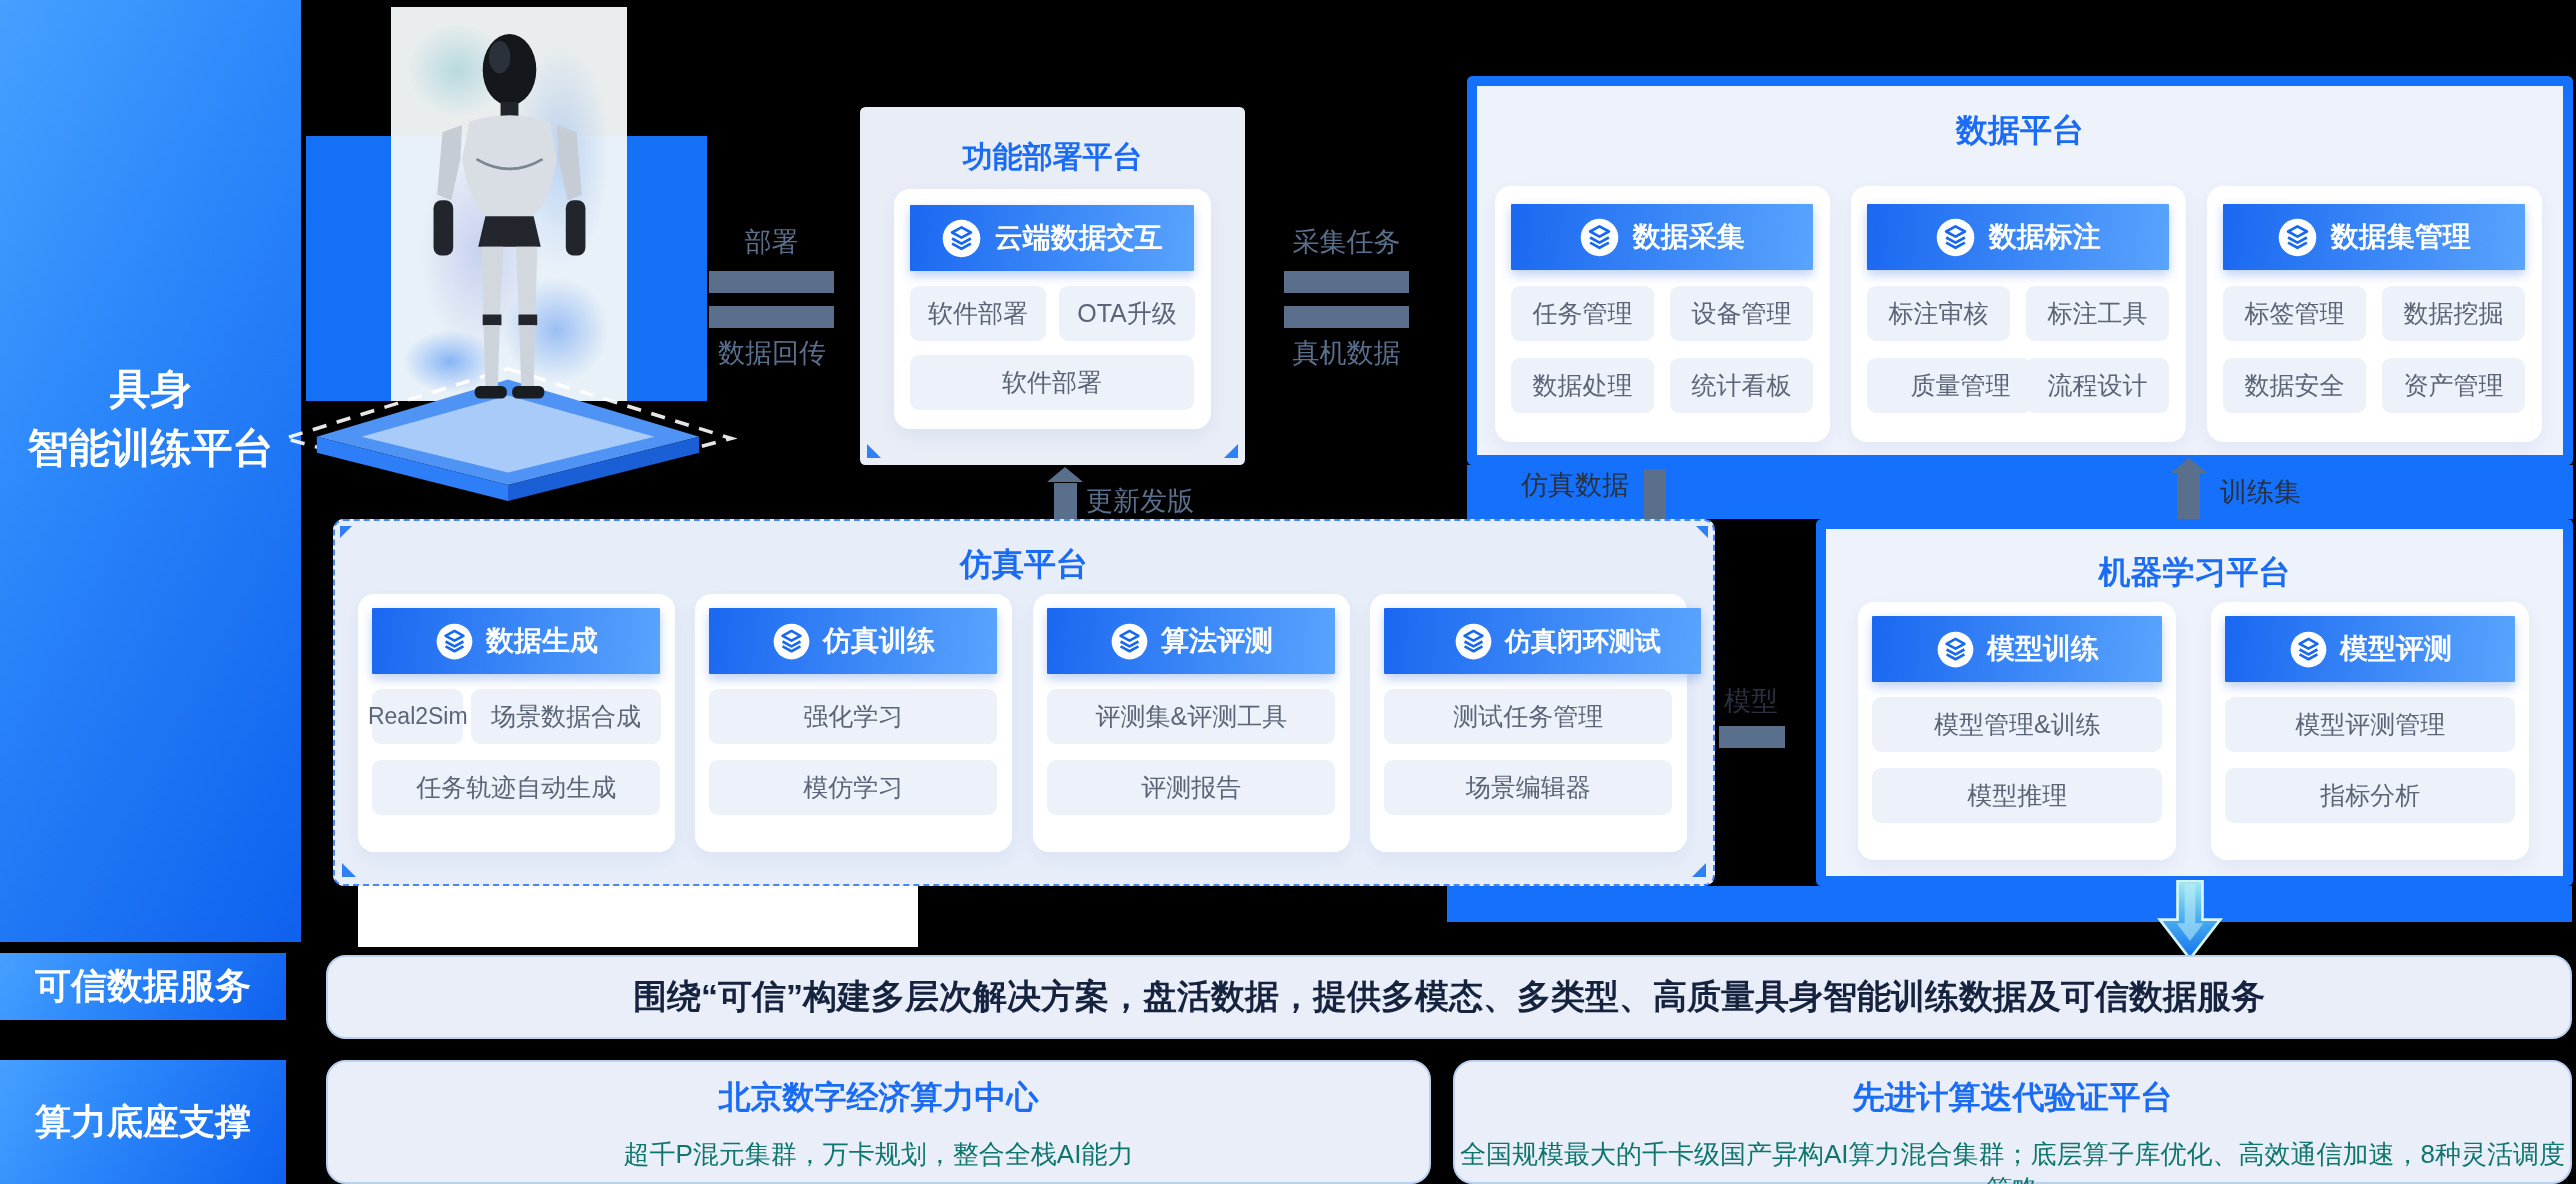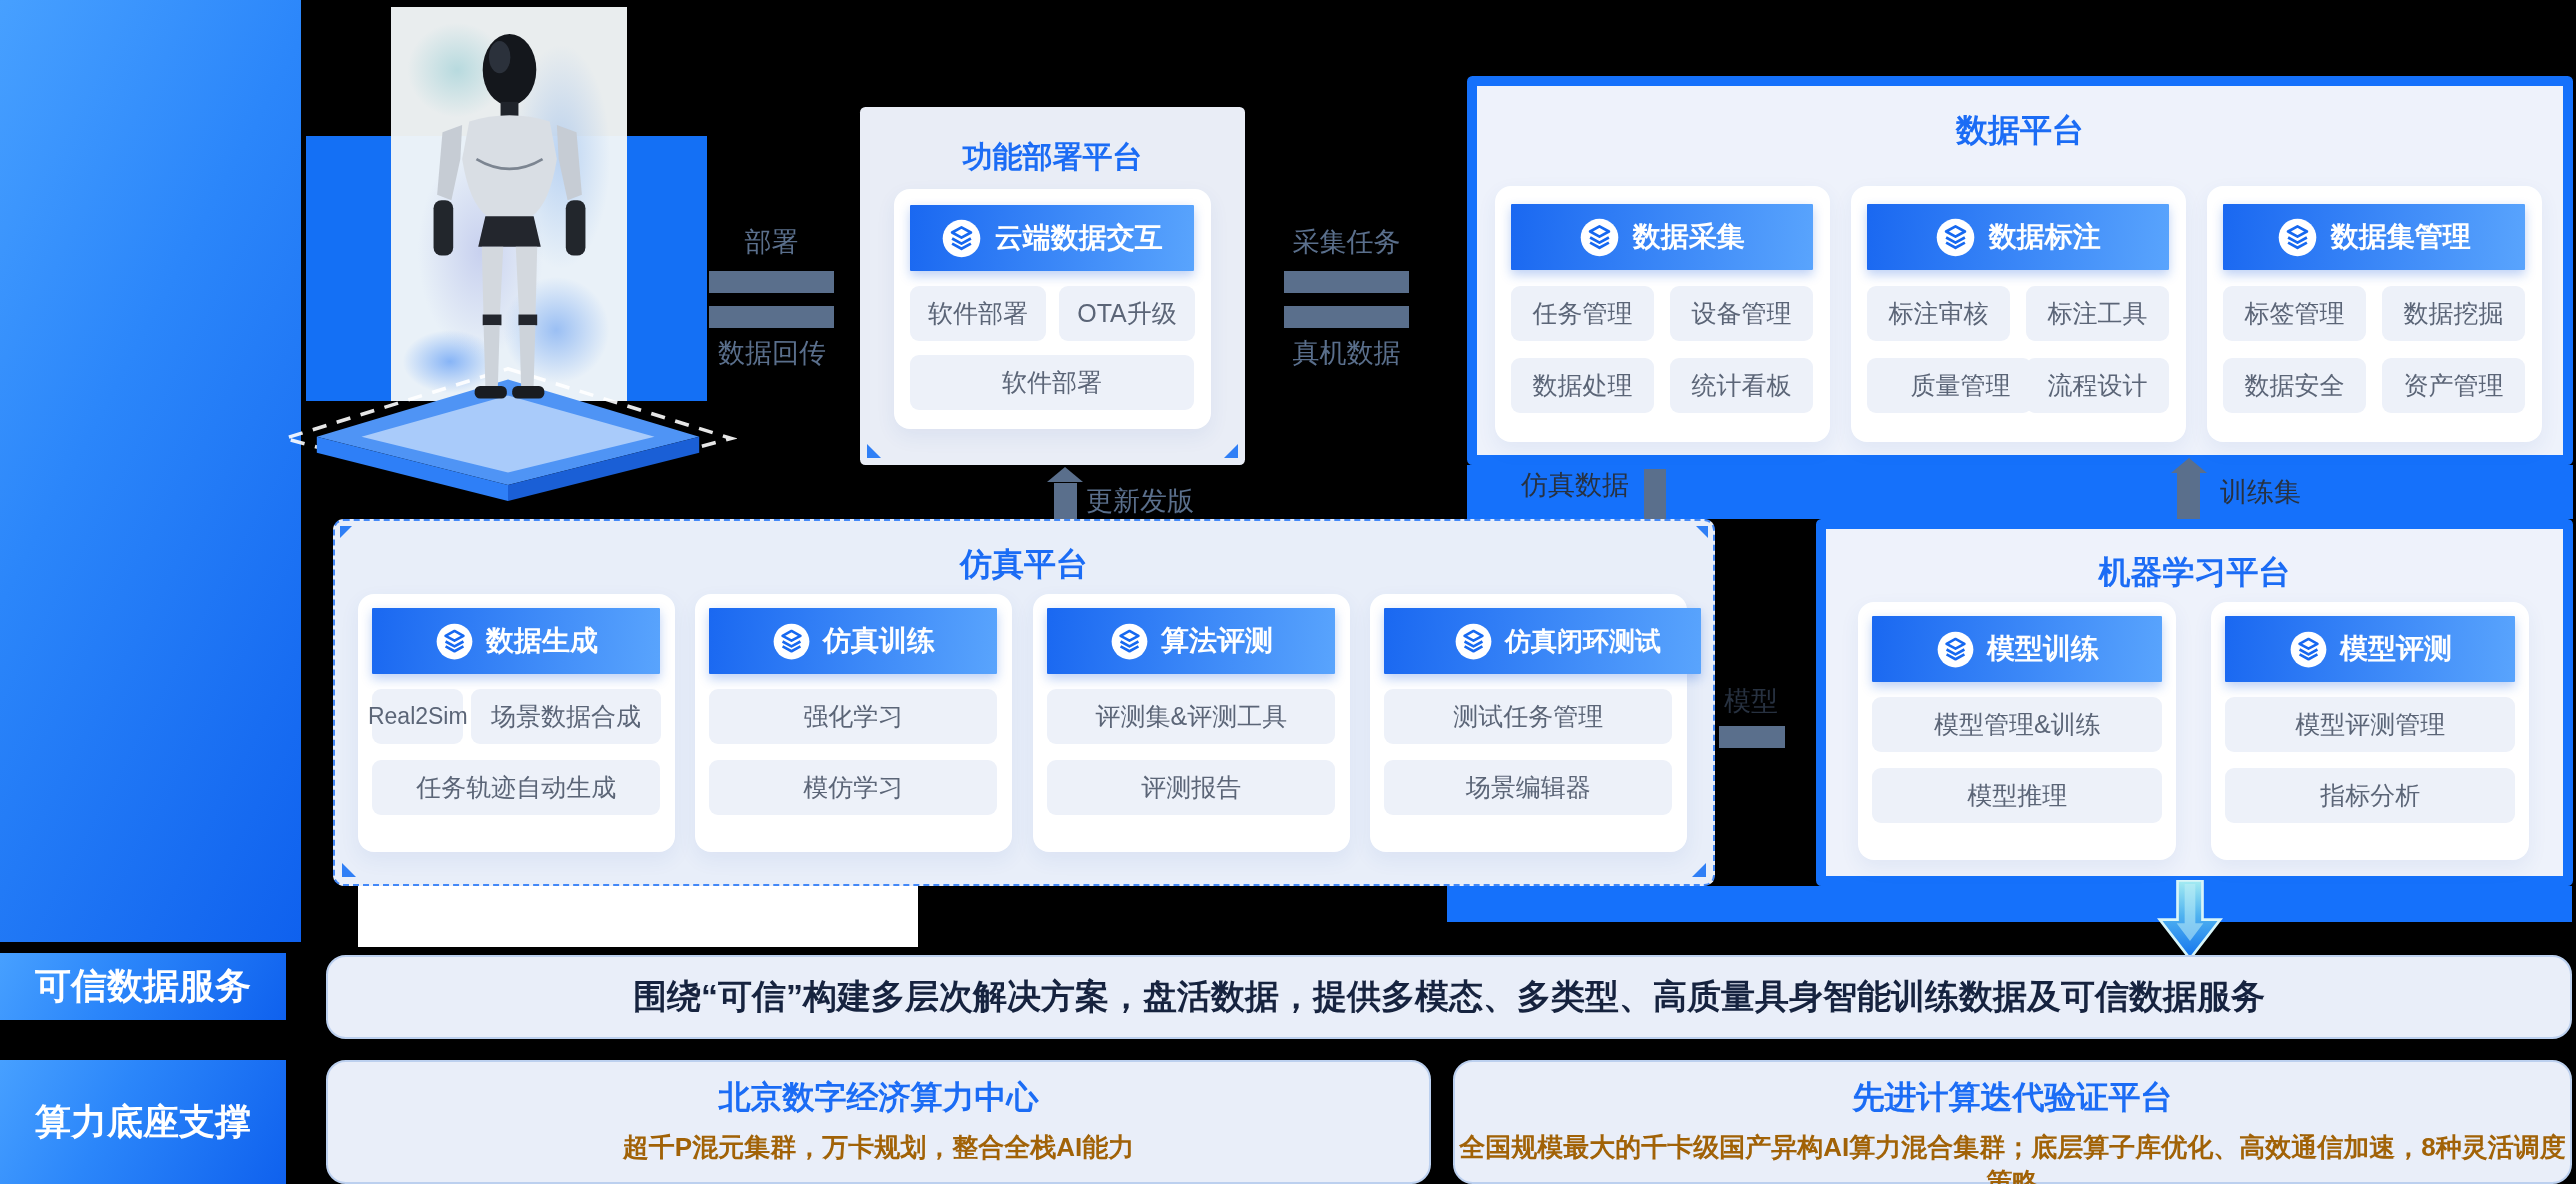--- a/index.html
+++ b/index.html
@@ -66,28 +66,32 @@
   .patch-white{left:358px;top:886px;width:560px;height:61px;background:#fff;}
   .patch-blue{left:1447px;top:886px;width:1125px;height:36px;background:#1571fb;}
   .row-header{width:286px;color:#fff;font-size:36px;font-weight:700;
               display:flex;align-items:center;justify-content:center;}
   .light-box{background:#e9eef9;border:2.7px solid #bcd0ef;border-radius:19.7px;box-sizing:border-box;}
   .trusted-desc{left:326px;top:955px;width:2246px;height:84px;display:flex;
                 align-items:center;justify-content:center;
                 color:#16233f;font-size:34px;font-weight:700;}
   .compute-box{top:1060px;height:124px;text-align:center;padding-top:14.3px;}
   .compute-title{color:#1b6cf5;font-size:32px;font-weight:700;}
-  .compute-sub{margin-top:10px;color:#a16207;font-size:26px;font-weight:700;}
+  .compute-sub{margin-top:17px;color:#0f766e;font-size:26px;font-weight:400;}
 </style>
 </head>
 <body>
 
 <div class="canvas">
 
   <div class="abs blue-grad sidebar"></div>
+  <div class="abs sidebar-text">
+    <div>具身</div>
+    <div>智能训练平台</div>
+  </div>
 
   <div class="abs robot-bluebox"></div>
   <div class="abs watercolor"></div>
   <svg class="abs" style="left:279px;top:367px;" width="458" height="134" viewBox="0 0 512 150">
     <path d="M256 2 L506 80 L256 146 L6 80 Z" fill="none" stroke="#ffffff" stroke-width="4" stroke-dasharray="16 12" opacity="0.9"></path>
     <polygon points="256,14 470,78 256,132 42,78" fill="#4f94f5"></polygon>
     <polygon points="256,32 420,78 256,118 92,78" fill="#a9cbfa"></polygon>
     <polygon points="42,78 256,132 256,150 42,96" fill="#2e7ff7"></polygon>
     <polygon points="470,78 256,132 256,150 470,96" fill="#1a5fd6"></polygon>
   </svg>

